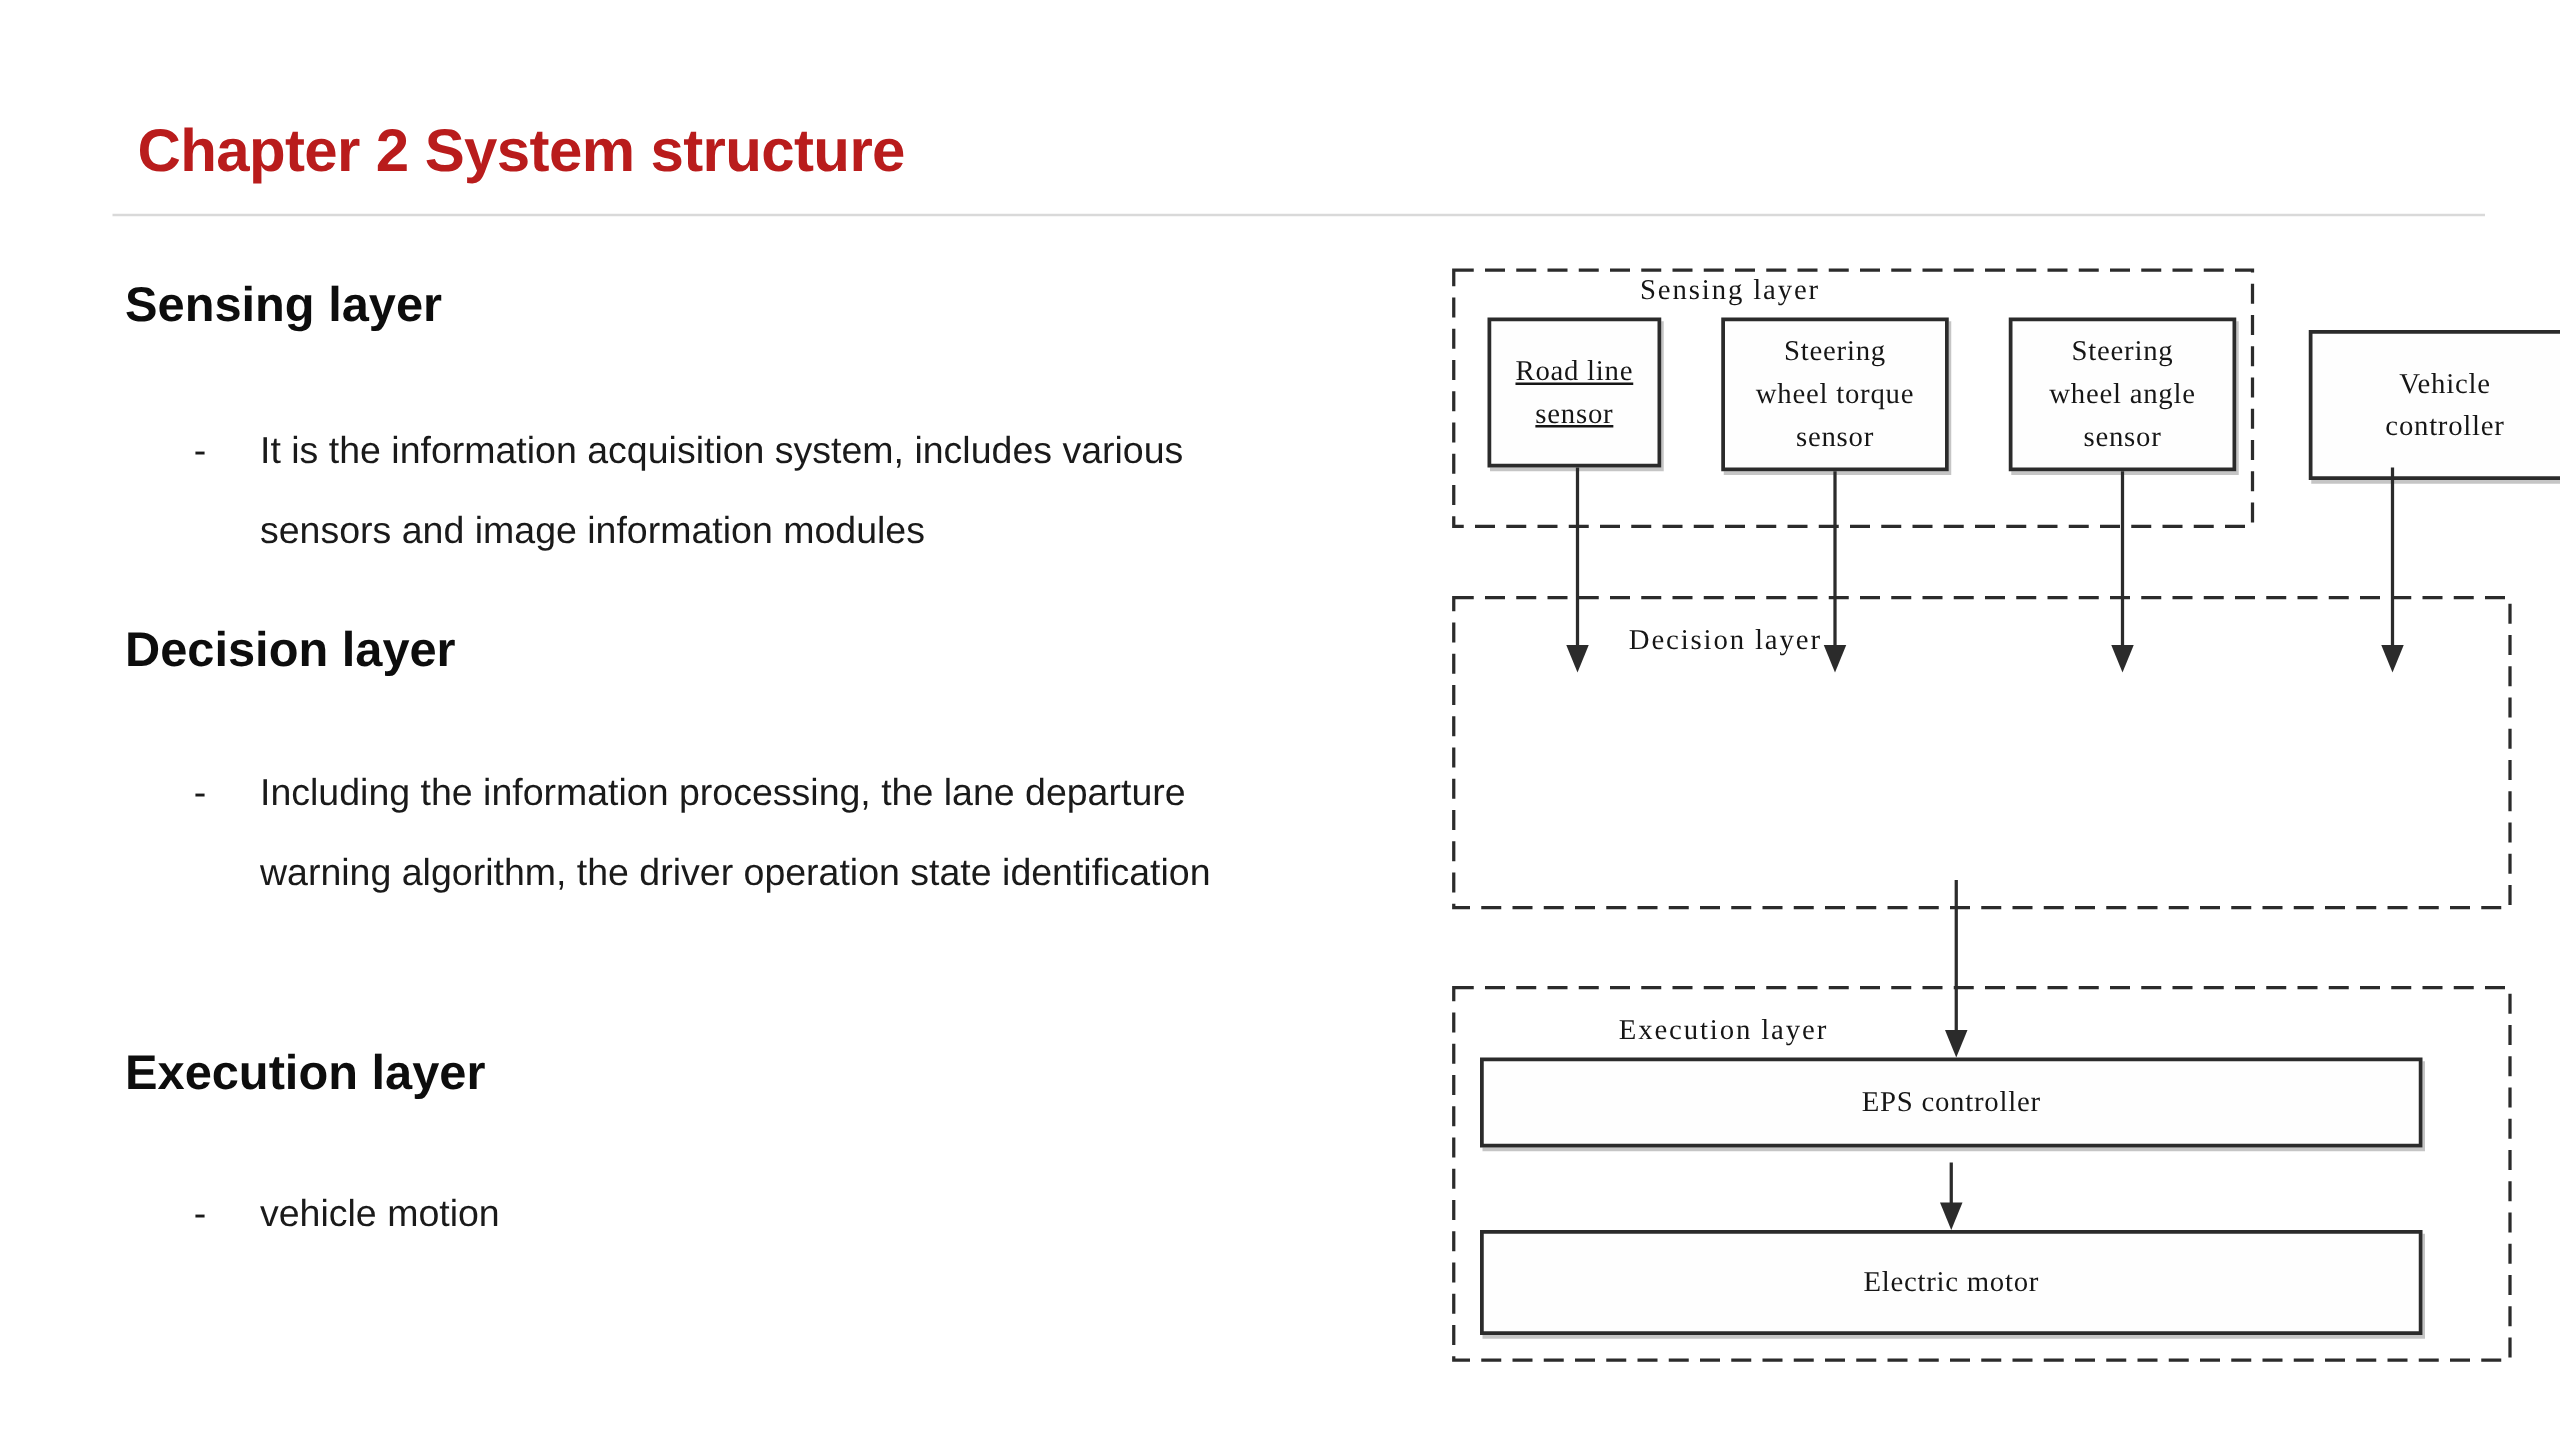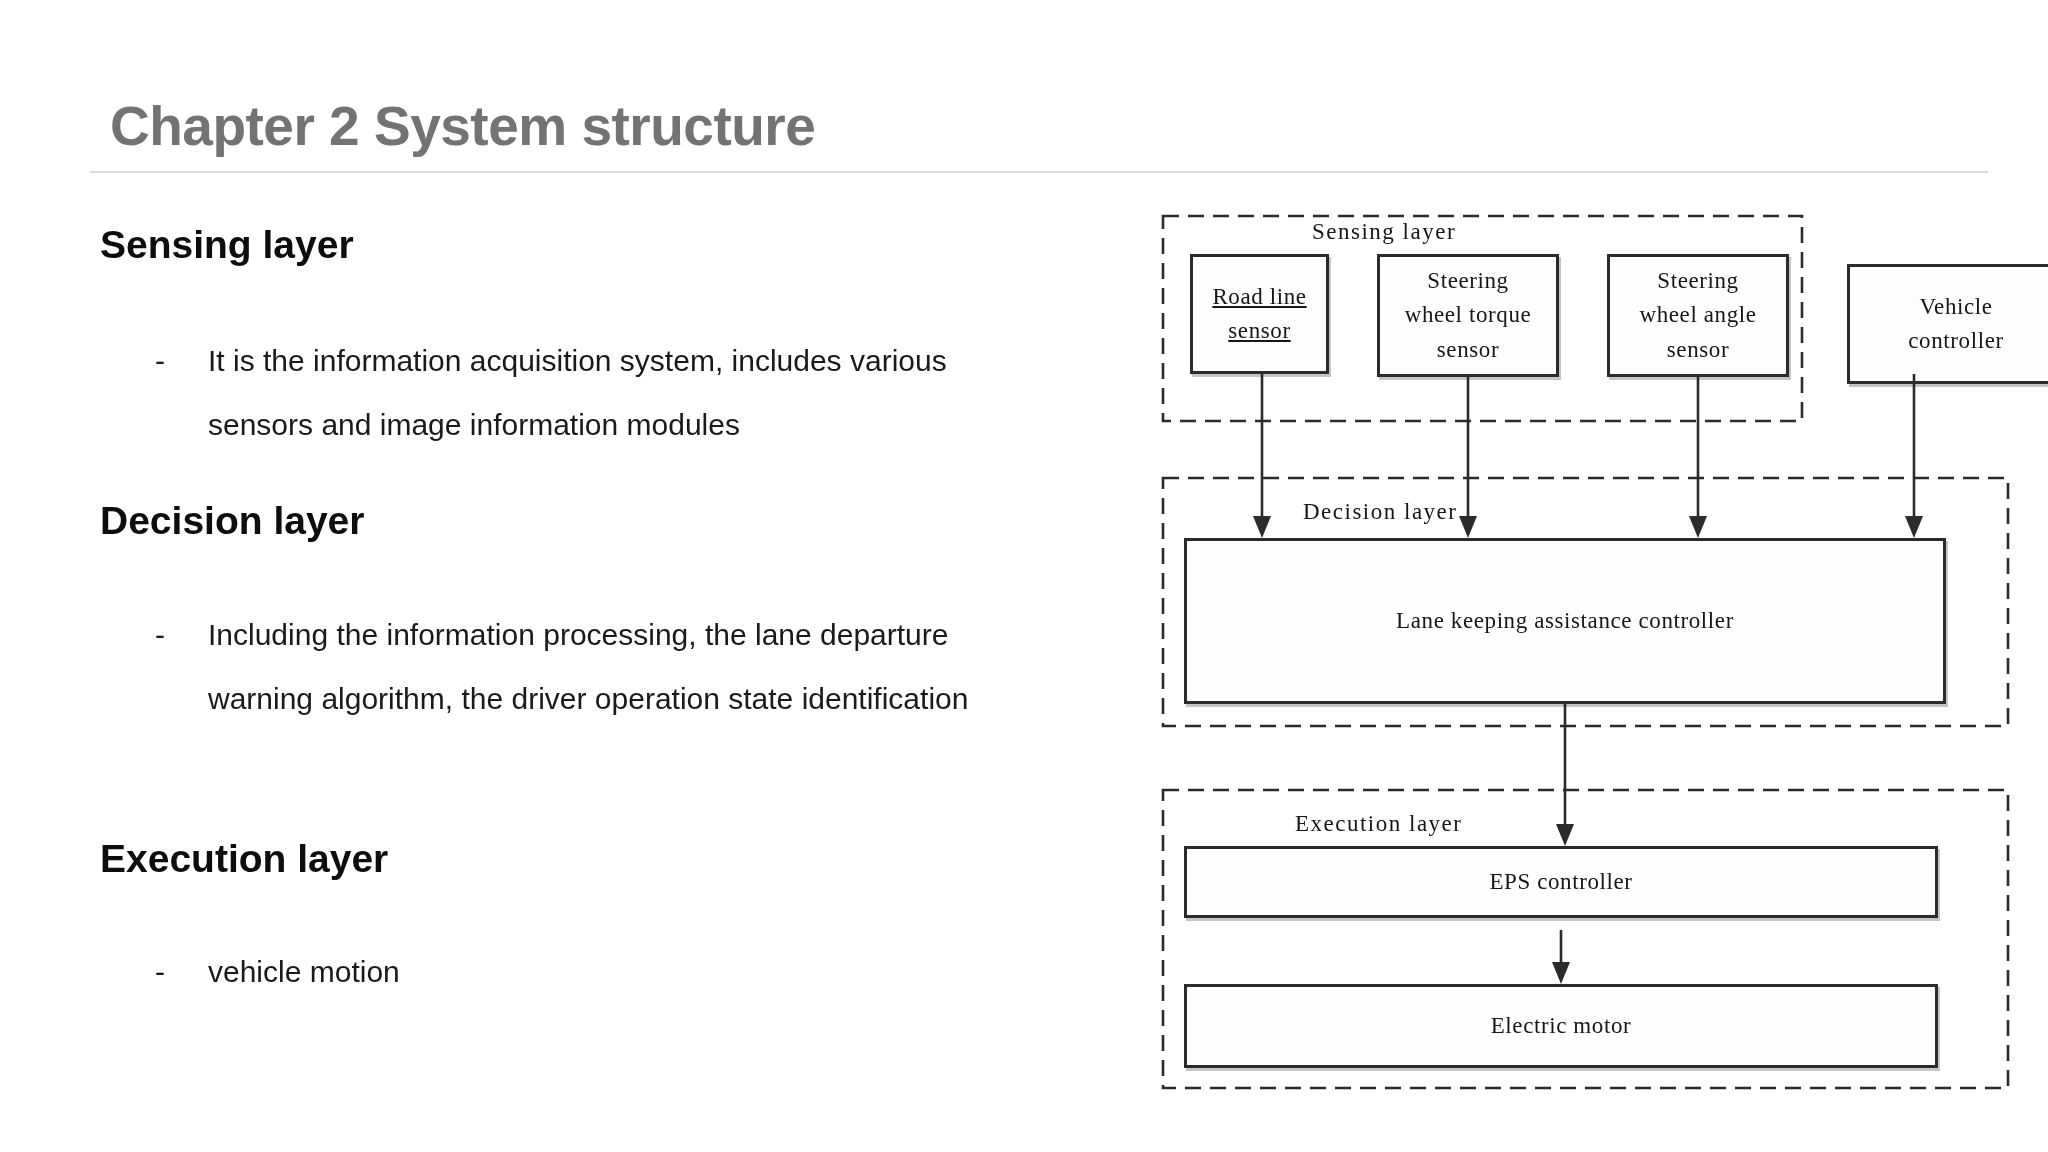--- a/index.html
+++ b/index.html
@@ -18,24 +18,24 @@
     background: var(--background, #fff);
     font-family: "Liberation Sans", sans-serif;
     overflow: hidden;
   }
 
   
   .title {
     position: absolute;
     left: 110px;
     top: 96px;
-    font-size: 55px;
+    font-size: 48px;
     font-weight: 700;
     letter-spacing: -0.5px;
-    color: #737373;
+    color: #b91c1c;
     line-height: 1.1;
   }
   .rule {
     position: absolute;
     left: 90px;
     top: 171px;
     width: 1898px;
     height: 2px;
     background: var(--rule, #d9d9d9);
   }
@@ -178,23 +178,20 @@
   </div>
   <div class="node" id="box-angle">
     <span class="nlabel">Steering
 wheel angle
 sensor</span>
   </div>
   <div class="node" id="box-vehicle">
     <span class="nlabel">Vehicle
 controller</span>
   </div>
-  <div class="node" id="box-lane">
-    <span class="nlabel">Lane keeping assistance controller</span>
-  </div>
   <div class="node" id="box-eps">
     <span class="nlabel">EPS controller</span>
   </div>
   <div class="node" id="box-motor">
     <span class="nlabel">Electric motor</span>
   </div>
 
   <svg class="overlay" viewBox="0 0 2048 1152">
     <rect class="dashed" x="1163" y="216" width="639" height="205"></rect>
     <rect class="dashed" x="1163" y="478" width="845" height="248"></rect>

